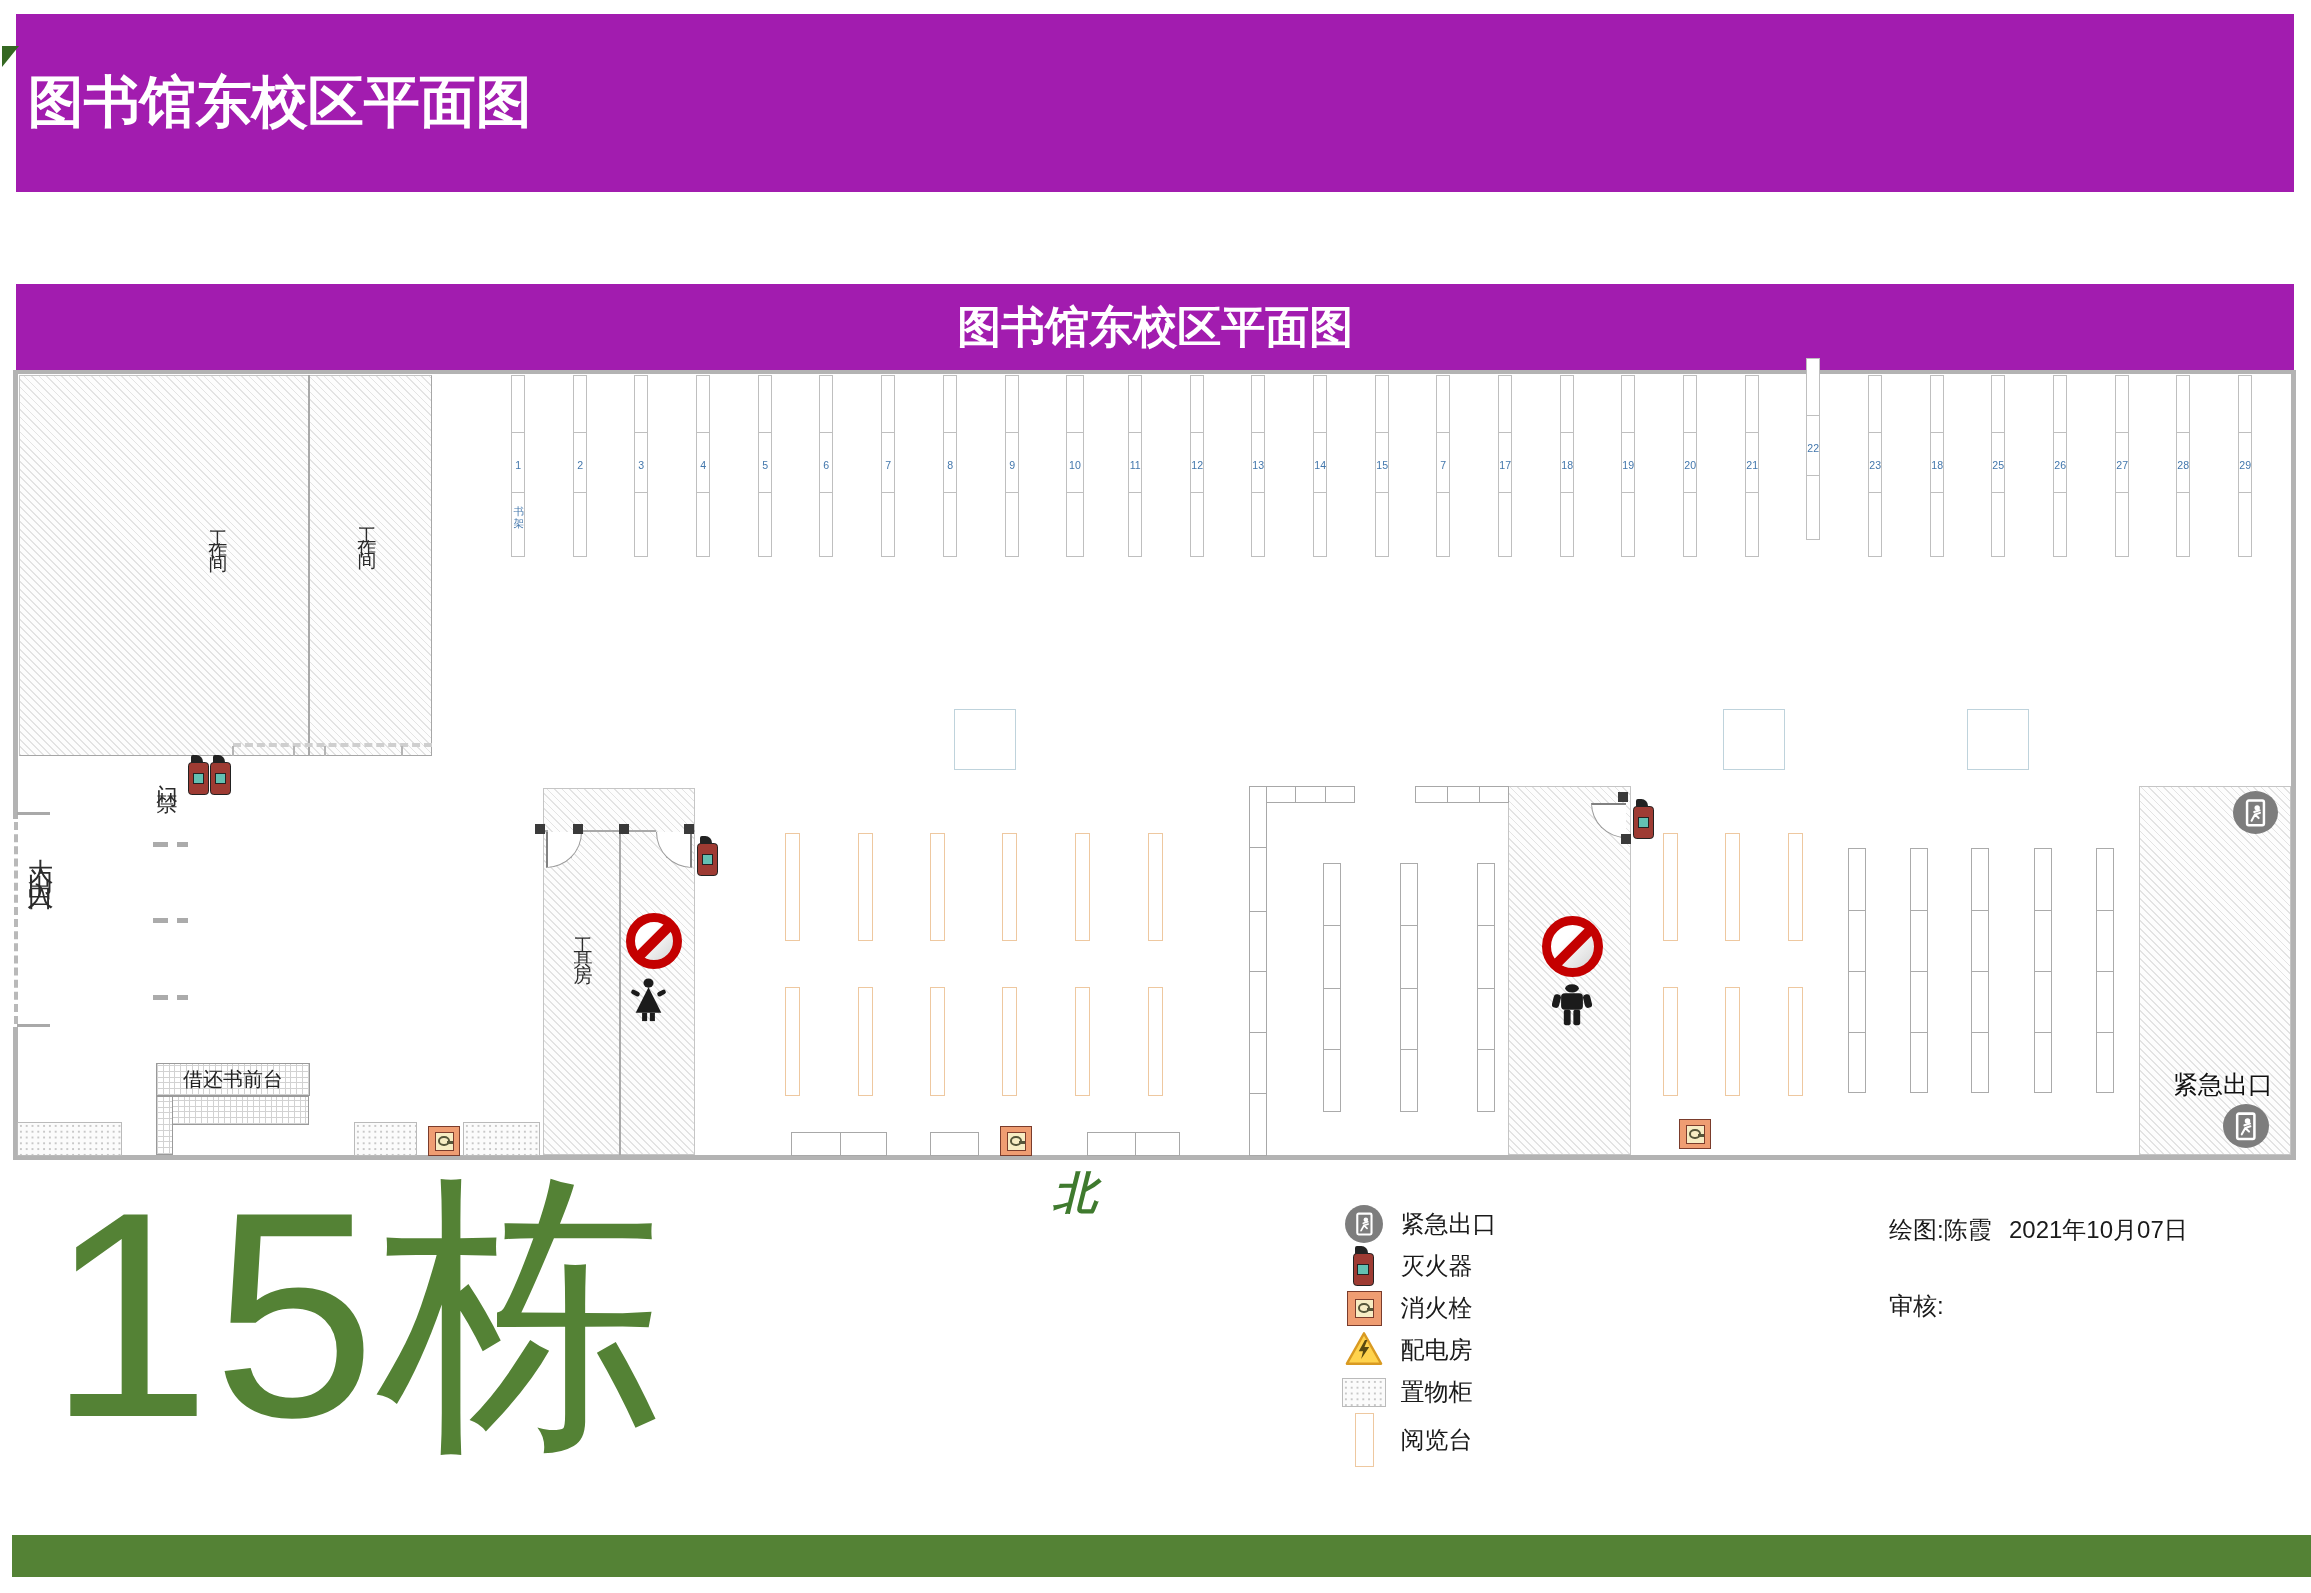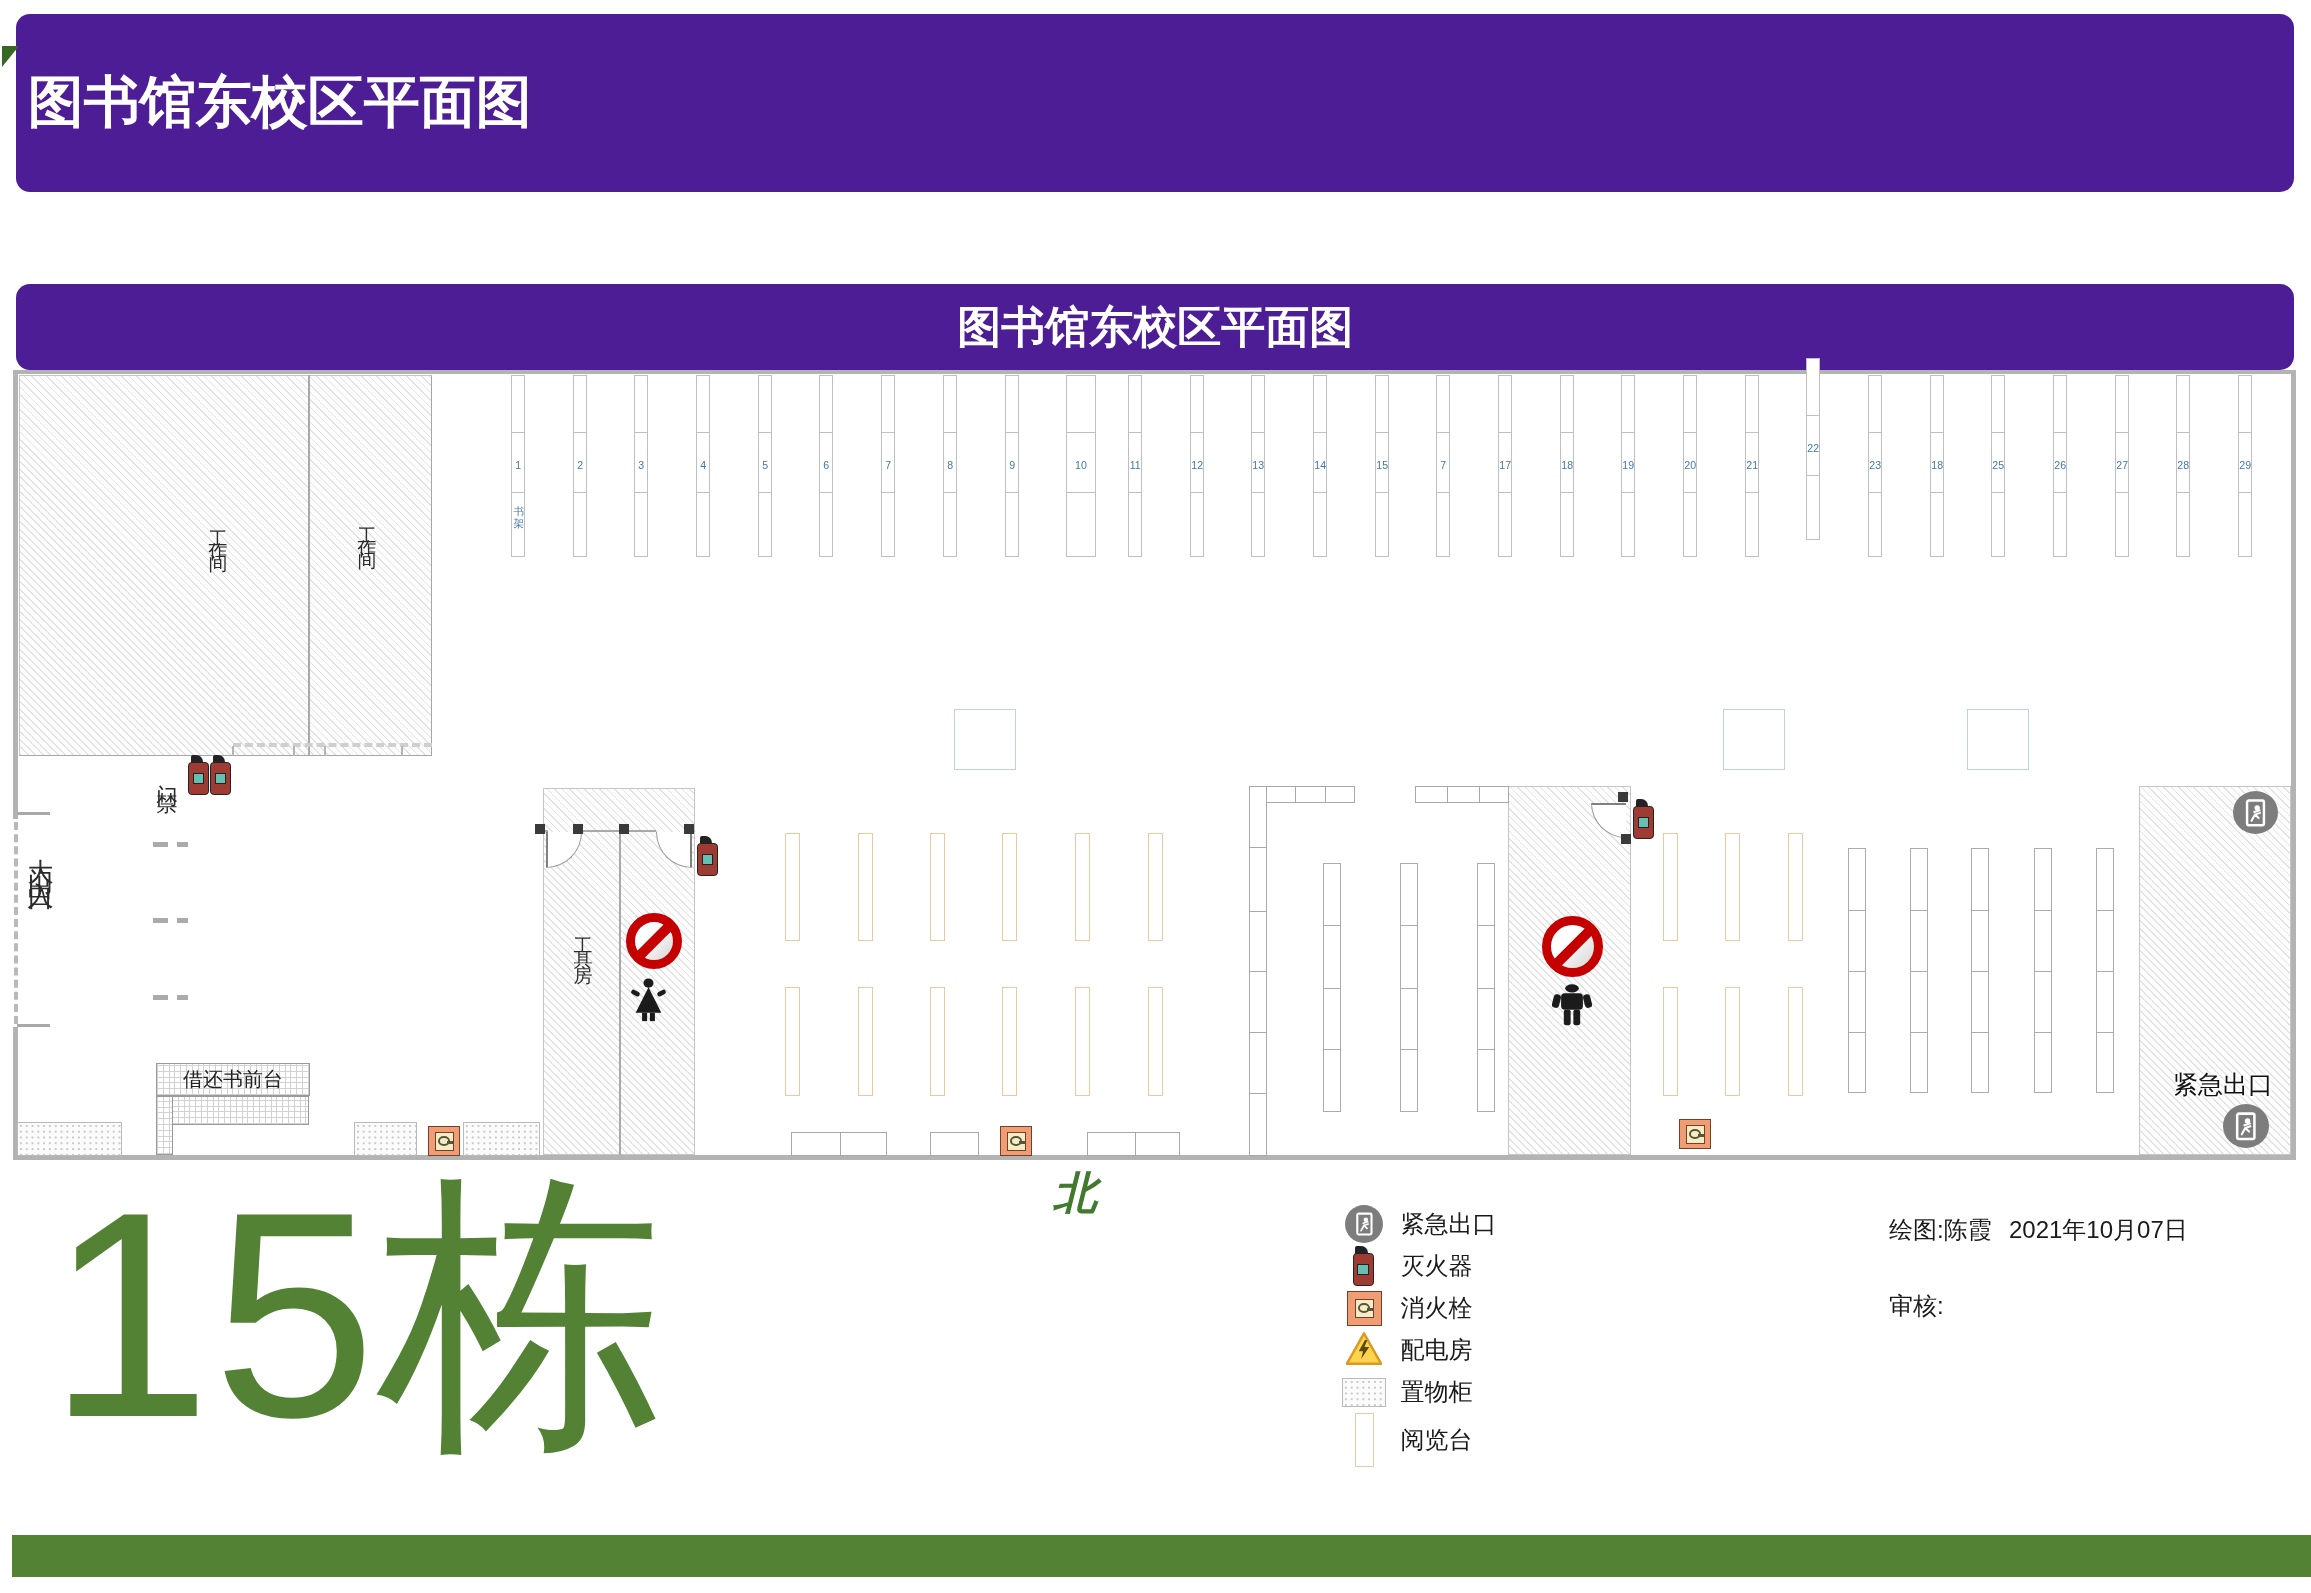--- a/index.html
+++ b/index.html
@@ -1,20 +1,20 @@
 <!DOCTYPE html>
 <html><head>
 <meta charset="utf-8">
 <style>
   html,body{margin:0;padding:0;}
   body{width:2311px;height:1594px;background:#fff;position:relative;overflow:hidden;
        font-family:"Liberation Sans","DejaVu Sans",sans-serif;}
   #page{position:absolute;left:0;top:0;width:2311px;height:1594px;}
 
-  .banner{position:absolute;background:#4c1d95;color:#fff;font-weight:bold;box-sizing:border-box;border-radius:14px;}
+  .banner{position:absolute;background:#a21caf;color:#fff;font-weight:bold;box-sizing:border-box;}
   #top-banner{left:16.3px;top:14.4px;width:2278px;height:178px;font-size:56px;display:flex;align-items:center;padding-left:11.5px;}
   #plan-banner{left:16.3px;top:284px;width:2278px;height:86px;font-size:44px;display:flex;align-items:center;justify-content:center;}
   #corner-flag{position:absolute;left:1.9px;top:46px;width:0;height:0;border-top:21px solid #356822;border-right:17.3px solid transparent;}
 
   #plan-frame{position:absolute;left:13.4px;top:370px;width:2283px;height:790px;background:#fff;
               border:5.8px solid #b3b3b3;border-top-width:4.8px;box-sizing:border-box;}
 
   .hatch{background-color:#fdfdfd;background-image:repeating-linear-gradient(45deg,#e3e3e3 0 1.2px,transparent 1.2px 5.3px);}
   .block{position:absolute;box-sizing:border-box;border:1.4px solid #c5c5c5;}
   .wall{position:absolute;background:#a9a9a9;}
@@ -253,21 +253,21 @@
         <span class="shelf-num">8</span>
       </div>
     </div>
     <div class="shelf" style="left: 1005px; top: 375px; width: 14.4px; height: 182px;">
       <div class="shelf-line" style="top: 56px;"></div>
       <div class="shelf-line" style="top: 116px;"></div>
       <div class="shelf-mid">
         <span class="shelf-num">9</span>
       </div>
     </div>
-    <div class="shelf" style="left: 1066px; top: 375px; width: 30px; height: 182px;">
+    <div class="shelf" style="left: 1066px; top: 375px; width: 18px; height: 182px;">
       <div class="shelf-line" style="top: 56px;"></div>
       <div class="shelf-line" style="top: 116px;"></div>
       <div class="shelf-mid">
         <span class="shelf-num">10</span>
       </div>
     </div>
     <div class="shelf" style="left: 1128px; top: 375px; width: 14.4px; height: 182px;">
       <div class="shelf-line" style="top: 56px;"></div>
       <div class="shelf-line" style="top: 116px;"></div>
       <div class="shelf-mid">

